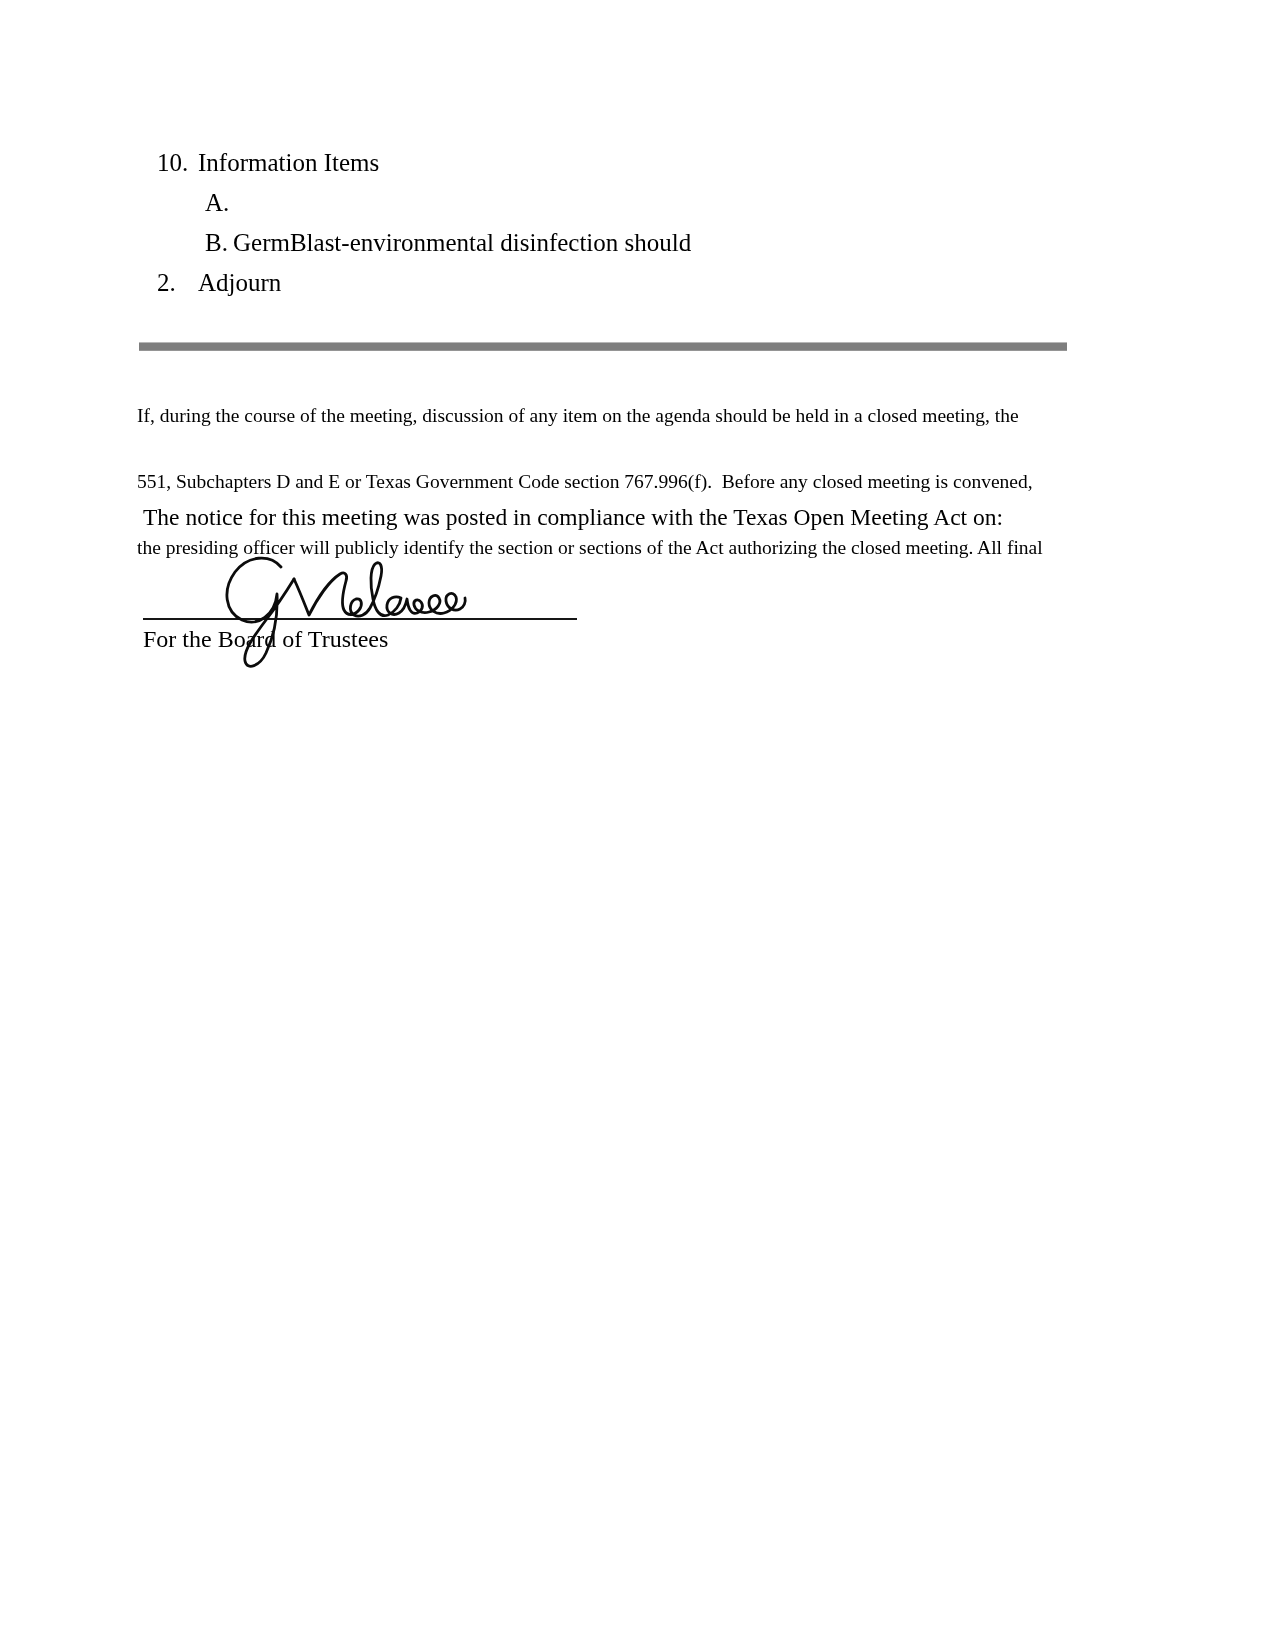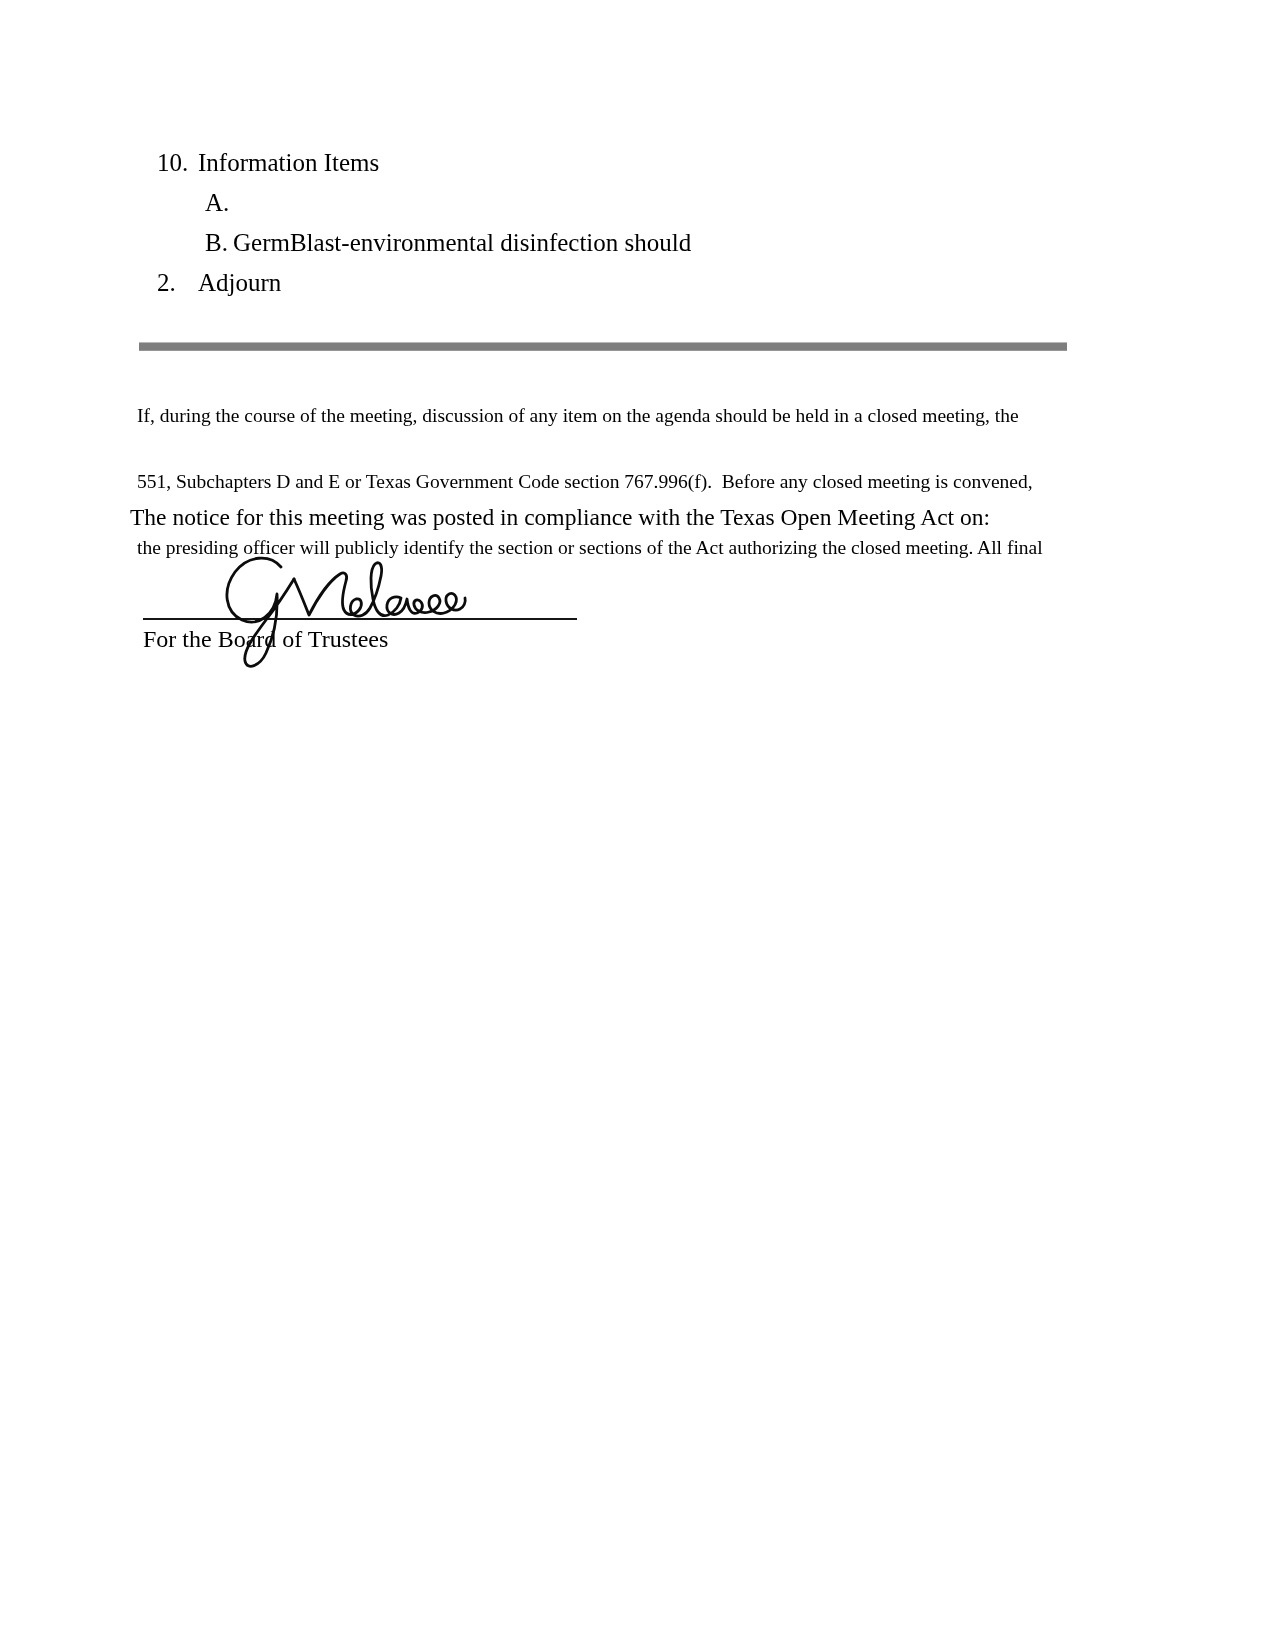--- a/index.html
+++ b/index.html
@@ -22,21 +22,21 @@
   .divider{
     position:absolute;left:139px;top:342px;width:1050px;height:7px;
     background:#7e7e7e;
     border-top:1px solid #b7b7b7;
     border-bottom:1px solid #959595;
   }
   
   .legal{position:absolute;left:137px;top:361px;font-size:19.5px;line-height:22px;white-space:pre;}
   .it{font-style:italic;}
   
-  .notice{position:absolute;left:130px;top:504px;font-size:23.5px;white-space:pre;}
+  .notice{position:absolute;left:143px;top:504px;font-size:23.5px;white-space:pre;}
   
   .signature{position:absolute;left:218px;top:552px;z-index:3;}
   .sig-line{position:absolute;left:143px;top:618px;width:434px;height:0;border-top:2px solid #161616;z-index:1;}
   .sig-caption{position:absolute;left:143px;top:626px;font-size:24px;z-index:2;}
 </style>
 </head>
 <body>
 
 <div class="page">
 

